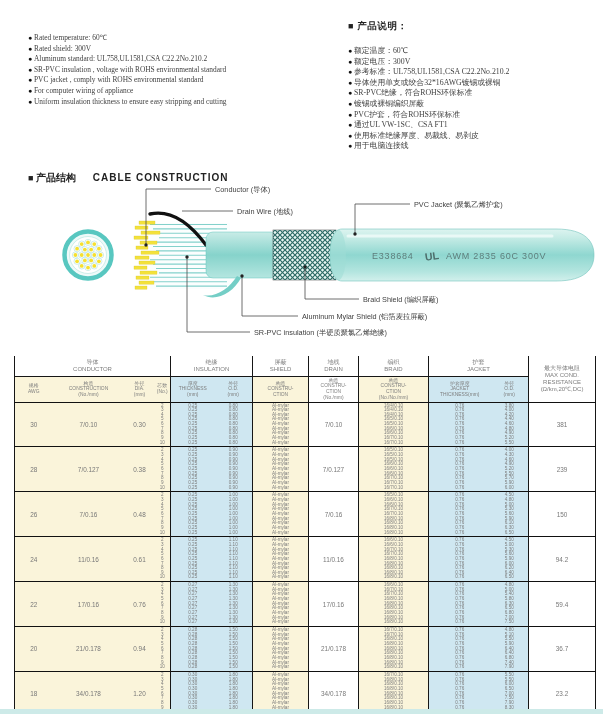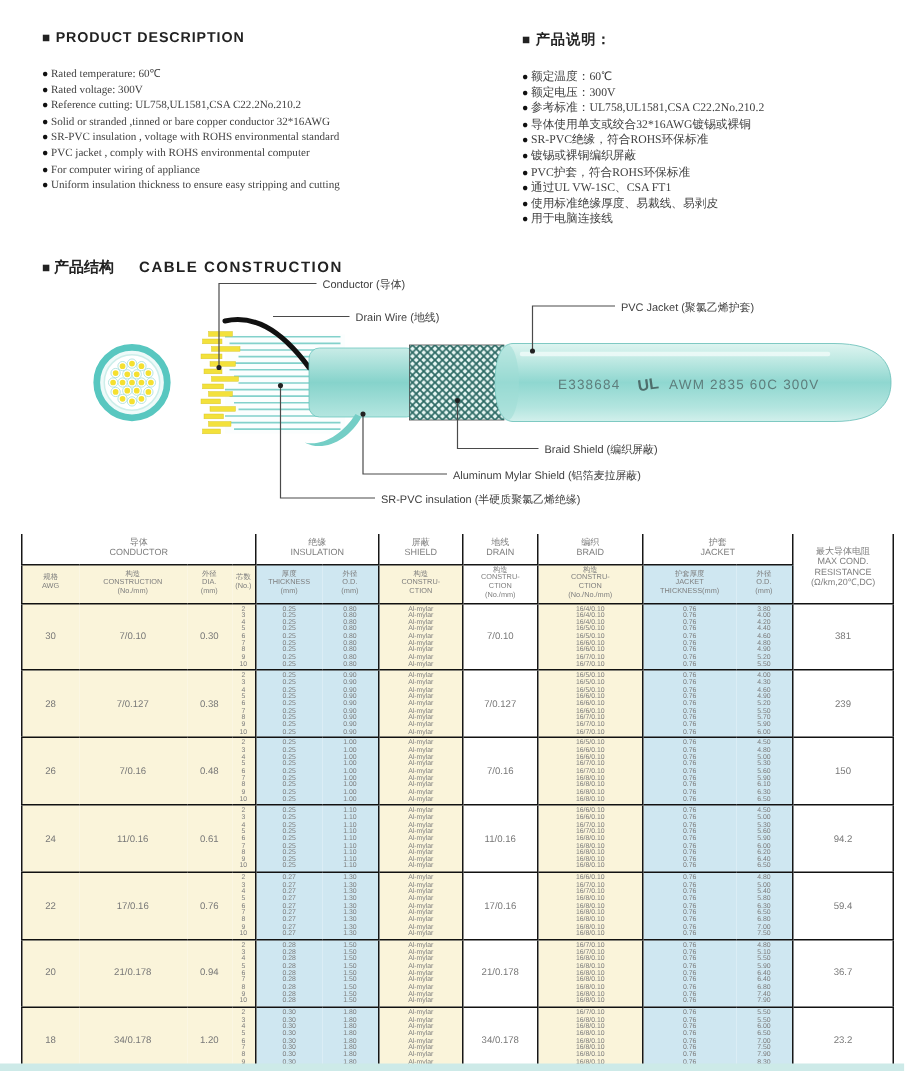--- a/index.html
+++ b/index.html
@@ -46,28 +46,26 @@
   td.stack{font-size:4.6px;line-height:4.65px;color:#7d7d7d;white-space:pre-line;padding:1px 0;}
 
   .footer-strip{position:absolute;left:0;top:709px;width:603px;height:5px;background:#cdeae8;}
 </style>
 </head>
 <body>
 
 <div class="page">
 
   <div class="desc-block desc-en">
-    <div class="desc-title">PRODUCT  DESCRIPTION</div>
     <ul class="desc-list">
         <li>Rated temperature: 60℃</li>
-        <li>Rated voltage: 300V</li>
-        <li>Reference cutting: UL758,UL1581,CSA C22.2No.210.2</li>
-        <li>Solid or stranded ,tinned or bare copper conductor 32*16AWG</li>
+        <li>Rated shield: 300V</li>
+        <li>Aluminum standard: UL758,UL1581,CSA C22.2No.210.2</li>
         <li>SR-PVC insulation , voltage with ROHS environmental standard</li>
-        <li>PVC jacket , comply with ROHS environmental computer</li>
+        <li>PVC jacket , comply with ROHS environmental standard</li>
         <li>For computer wiring of appliance</li>
         <li>Uniform insulation thickness to ensure easy stripping and cutting</li>
       </ul>
   </div>
 
   <div class="desc-block desc-cn">
     <div class="desc-title">产品说明：</div>
     <ul class="desc-list">
         <li>额定温度：60℃</li>
         <li>额定电压：300V</li>

